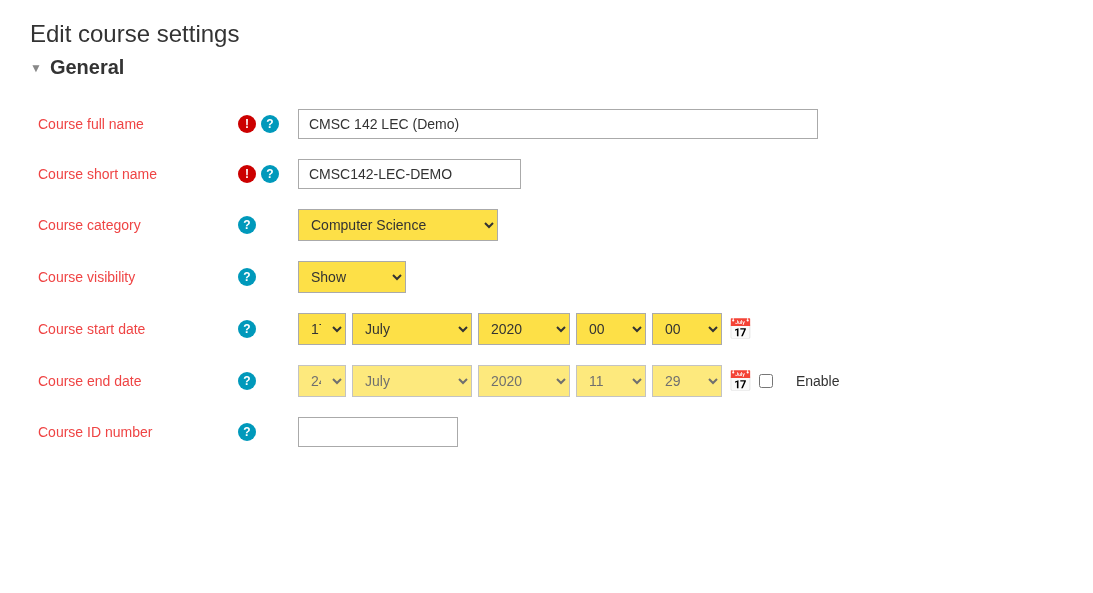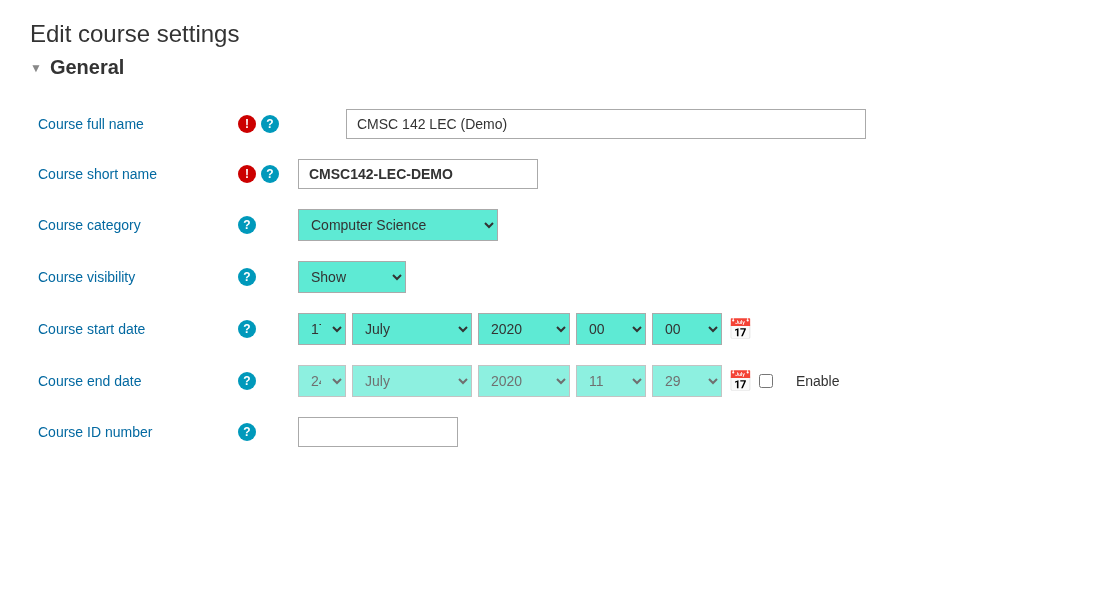--- a/index.html
+++ b/index.html
@@ -37,21 +37,21 @@
       border-collapse: collapse;
     }
     .form-table tr {
       vertical-align: middle;
     }
     .form-table td {
       padding: 10px 8px;
     }
     .label-cell {
       width: 200px;
-      color: #0369a1;
+      color: #ef4444;
       font-size: 14px;
       white-space: nowrap;
     }
     .icon-required {
       display: inline-flex;
       align-items: center;
       justify-content: center;
       width: 18px;
       height: 18px;
       background: #cc0000;
@@ -84,29 +84,29 @@
       gap: 5px;
     }
     .input-text {
       border: 1px solid #aaa;
       padding: 6px 10px;
       font-size: 14px;
       color: #333;
       outline: none;
       background: #fff;
     }
-    .input-wide { width: 520px; margin-left: 48px; }
-    .input-medium { width: 240px; font-weight: bold; }
+    .input-wide { width: 520px; }
+    .input-medium { width: 223px; }
     .input-id { width: 160px; }
     select.form-select {
       border: 1px solid #aaa;
       padding: 6px 8px;
       font-size: 14px;
       color: #333;
-      background: #5eead4;
+      background: #fde047;
       cursor: pointer;
       outline: none;
       appearance: auto;
     }
     .select-category { width: 200px; }
     .select-visibility { width: 108px; }
     .date-group {
       display: flex;
       align-items: center;
       gap: 6px;

